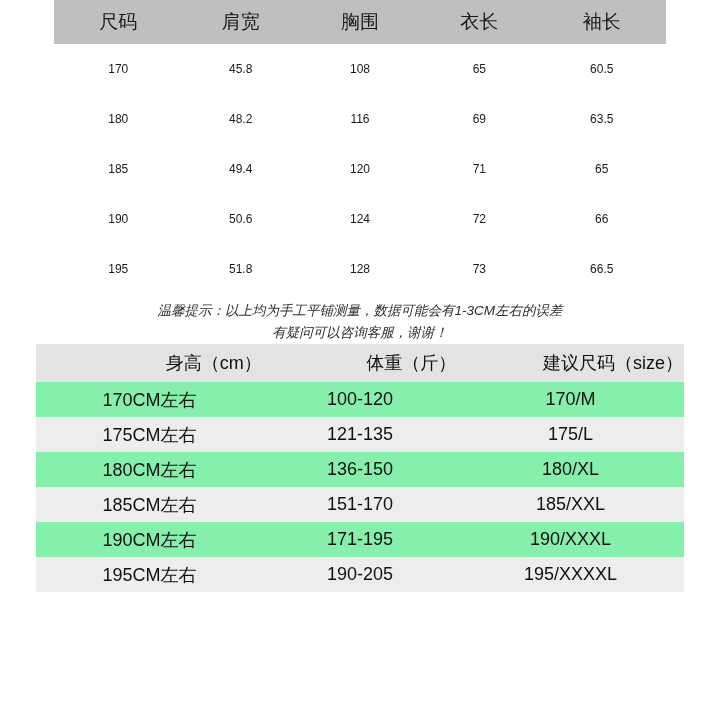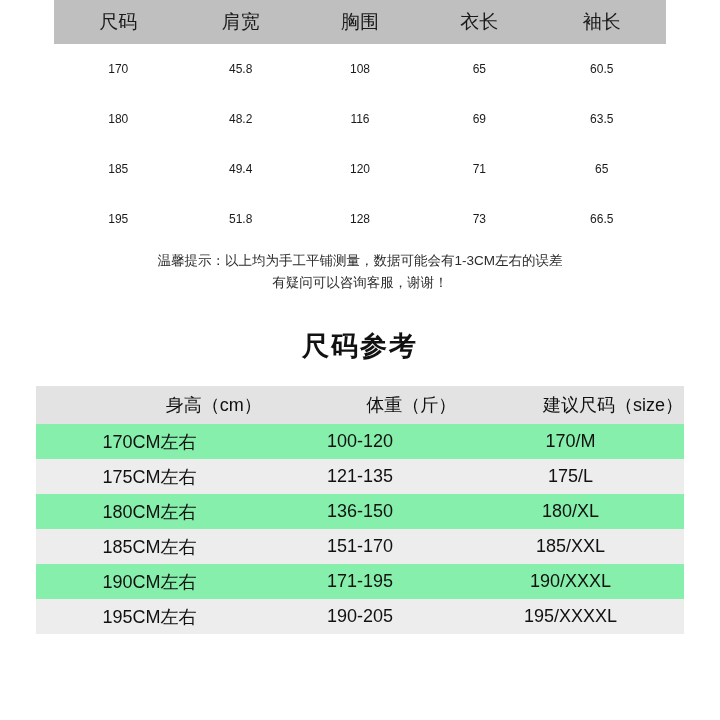--- a/index.html
+++ b/index.html
@@ -53,20 +53,21 @@
   .size-table col.c4 { width: 21%; }
 
   
   .note {
     width: 612px;
     margin: 6px auto 0;
     text-align: center;
     font-size: 13.5px;
     line-height: 22px;
     color: #2b2b2b;
+    font-style: italic;
   }
   .note .line {
     display: block;
     white-space: nowrap;
   }
 
   
   .section-title {
     text-align: center;
     font-size: 27px;
@@ -149,35 +150,41 @@
         <td>63.5</td>
       </tr>
       <tr>
         <td>185</td>
         <td>49.4</td>
         <td>120</td>
         <td>71</td>
         <td>65</td>
       </tr>
       <tr>
+        <td>190</td>
+        <td>50.6</td>
+        <td>124</td>
+        <td>72</td>
+        <td>66</td>
+      </tr>
+      <tr>
         <td>195</td>
         <td>51.8</td>
         <td>128</td>
         <td>73</td>
         <td>66.5</td>
       </tr>
     </tbody>
   </table>
 
   <div class="note">
     <span class="line">温馨提示：以上均为手工平铺测量，数据可能会有1-3CM左右的误差</span>
     <span class="line">有疑问可以咨询客服，谢谢！</span>
   </div>
 
-  <div class="section-title">尺码参考</div>
 
   <table class="ref-table">
     <colgroup>
       <col class="r0">
         <col class="r1">
         <col class="r2">
     </colgroup>
     <thead>
       <tr>
         <th>身高（cm）</th>

